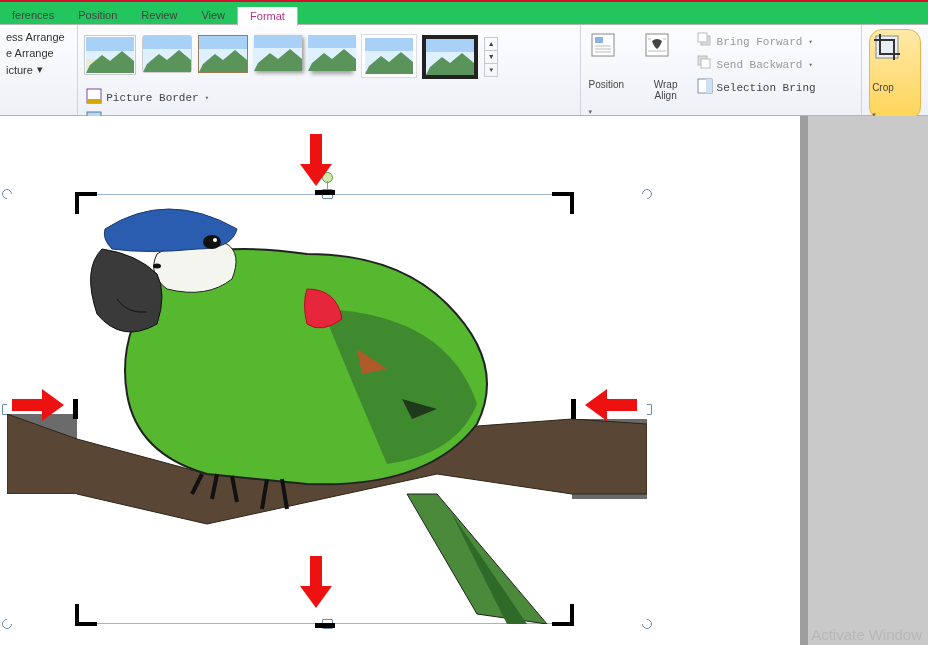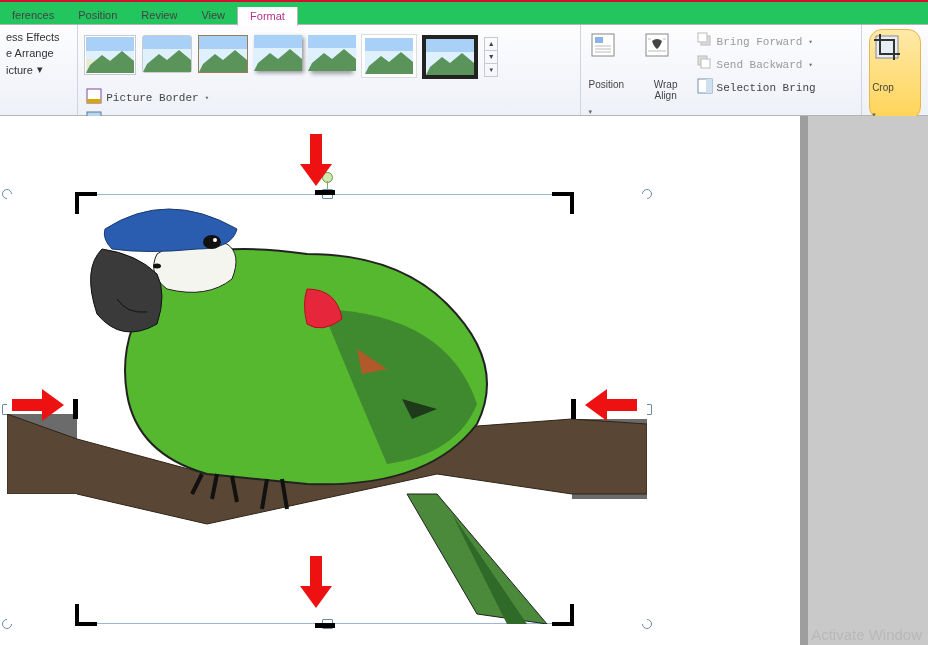--- a/index.html
+++ b/index.html
@@ -55,21 +55,21 @@
   <div class="tab">Review</div>
   <div class="tab">View</div>
   <div class="tab active">Format</div>
 </div>
 
 <div class="ribbon">
 
   <div class="group" style="width:68px">
     <div class="adjust-col group-body">
       <div class="adjust-item">
-          <span>ess Effects</span>
+          <span>ess Arrange</span>
         </div>
       <div class="adjust-item">
           <span>e Arrange</span>
         </div>
       <div class="adjust-item">
           <span>icture</span>
           <span class="dd">▾</span>
         </div>
     </div>
     <div class="group-label"></div>

